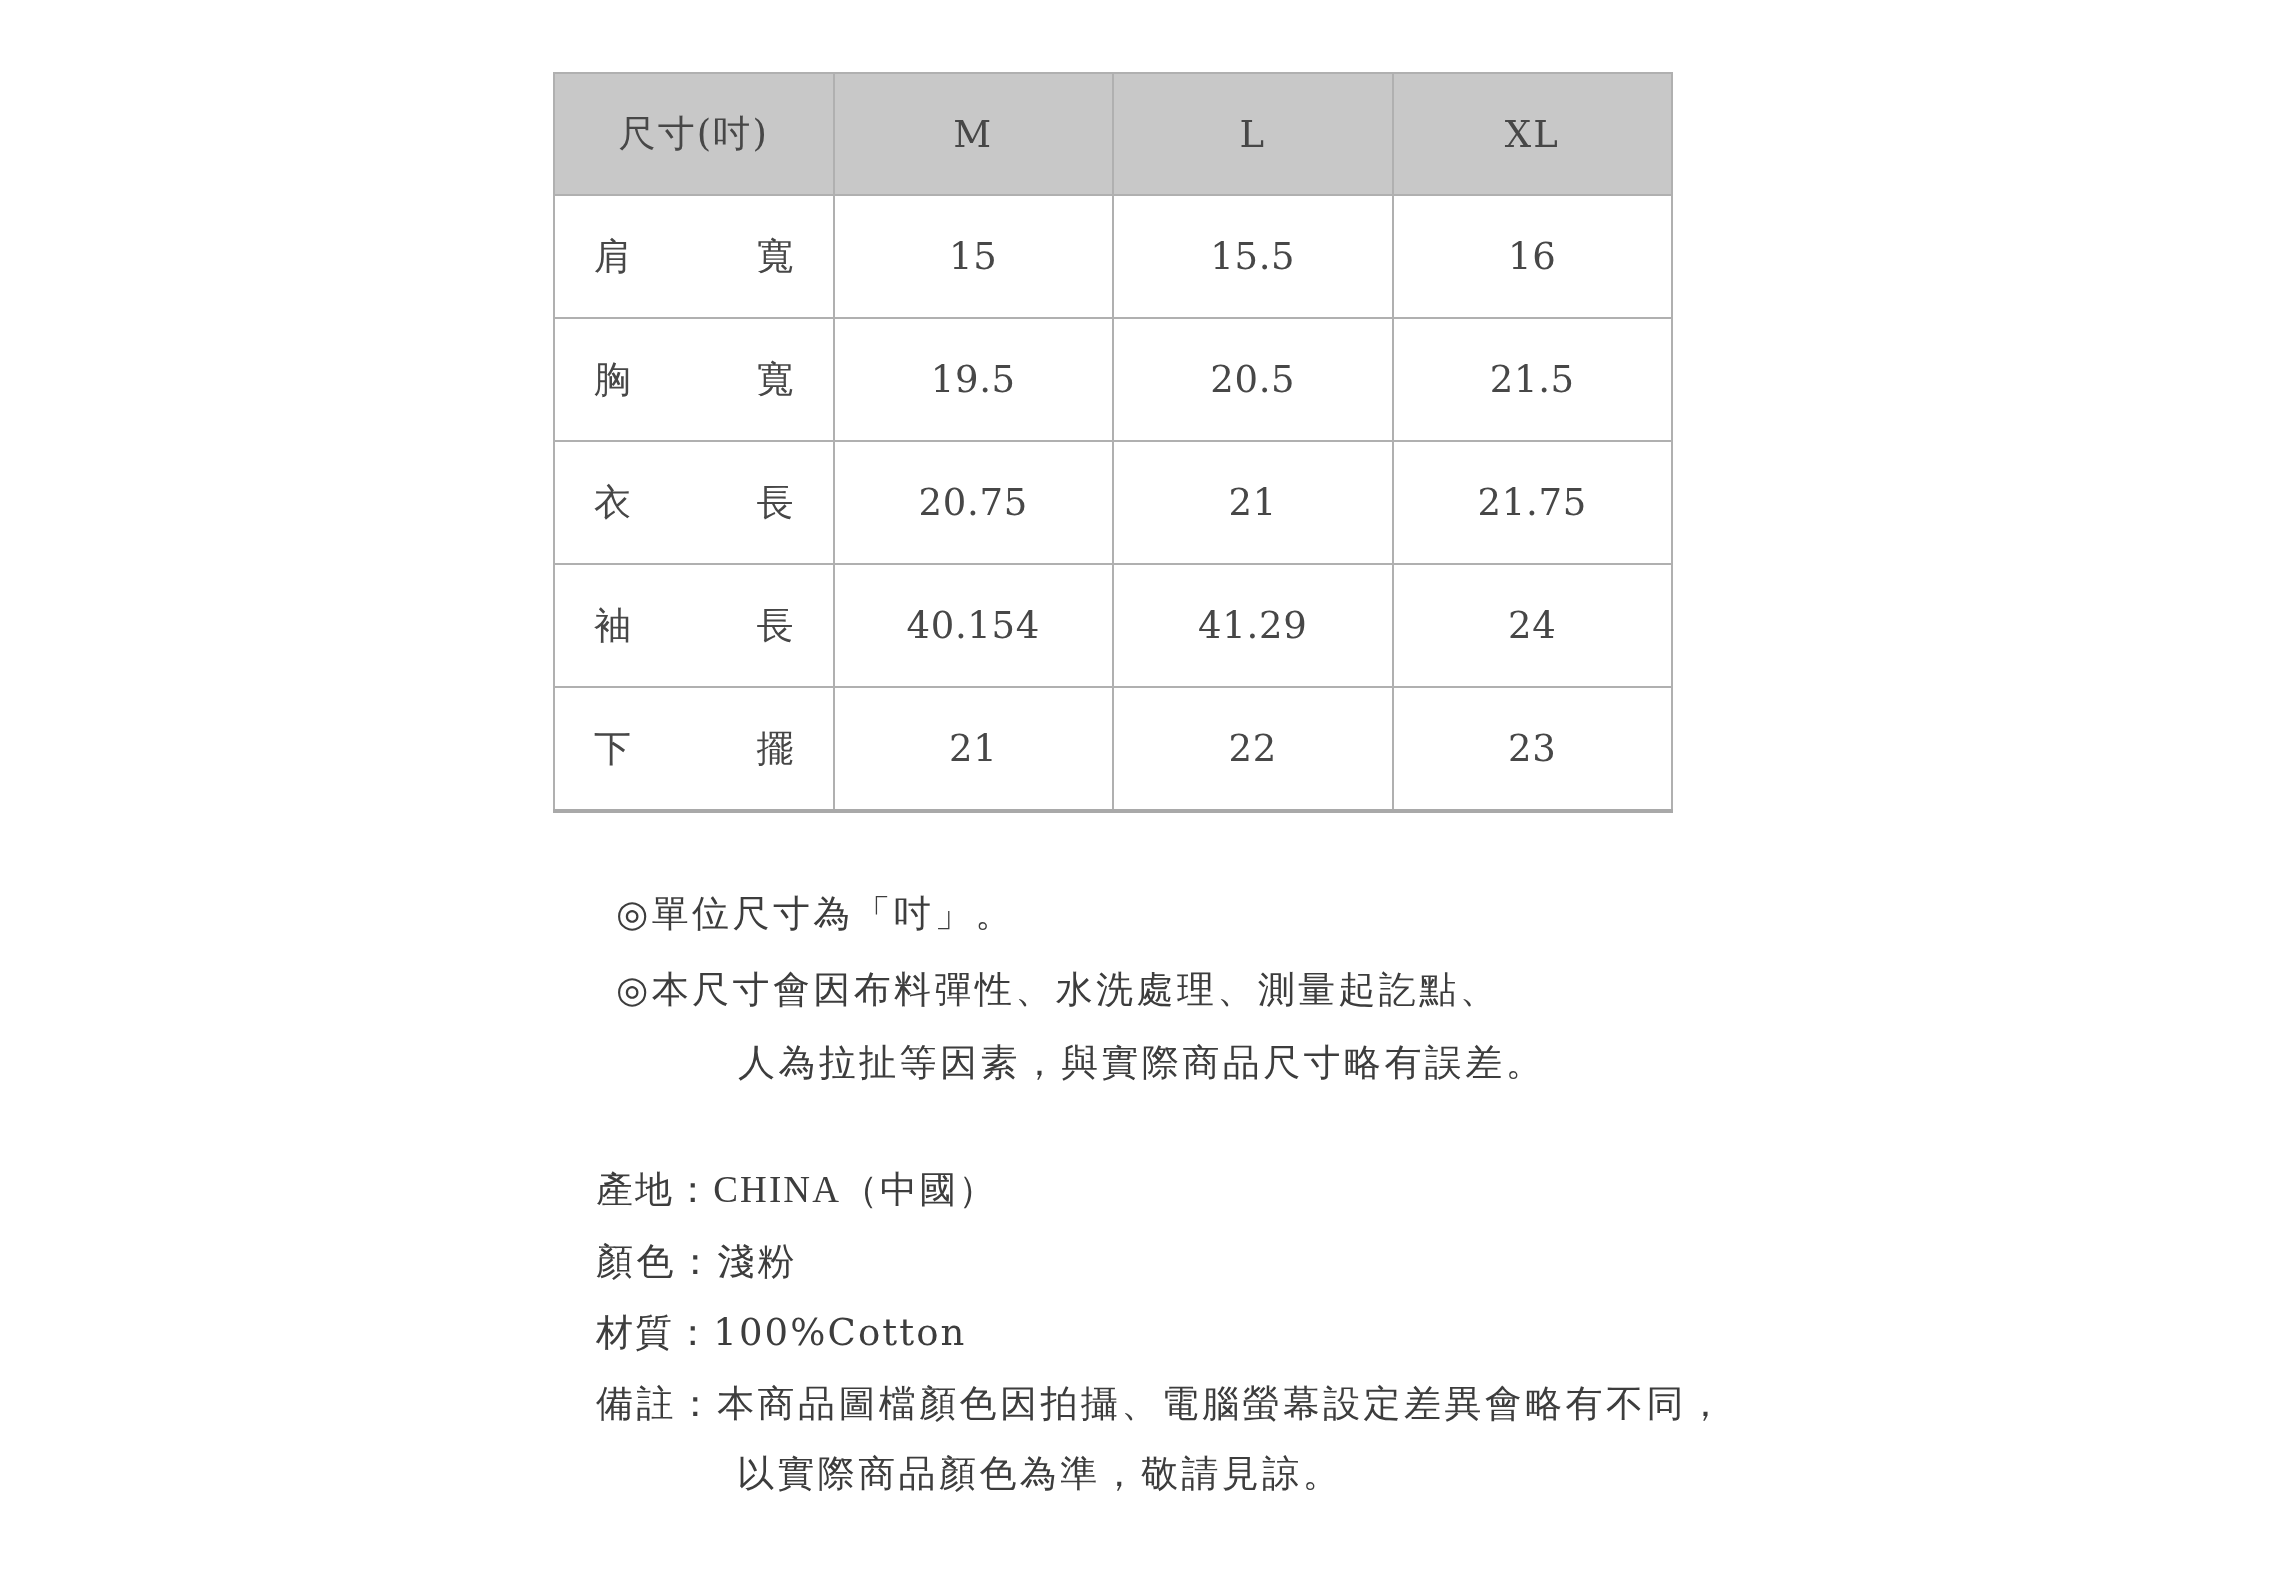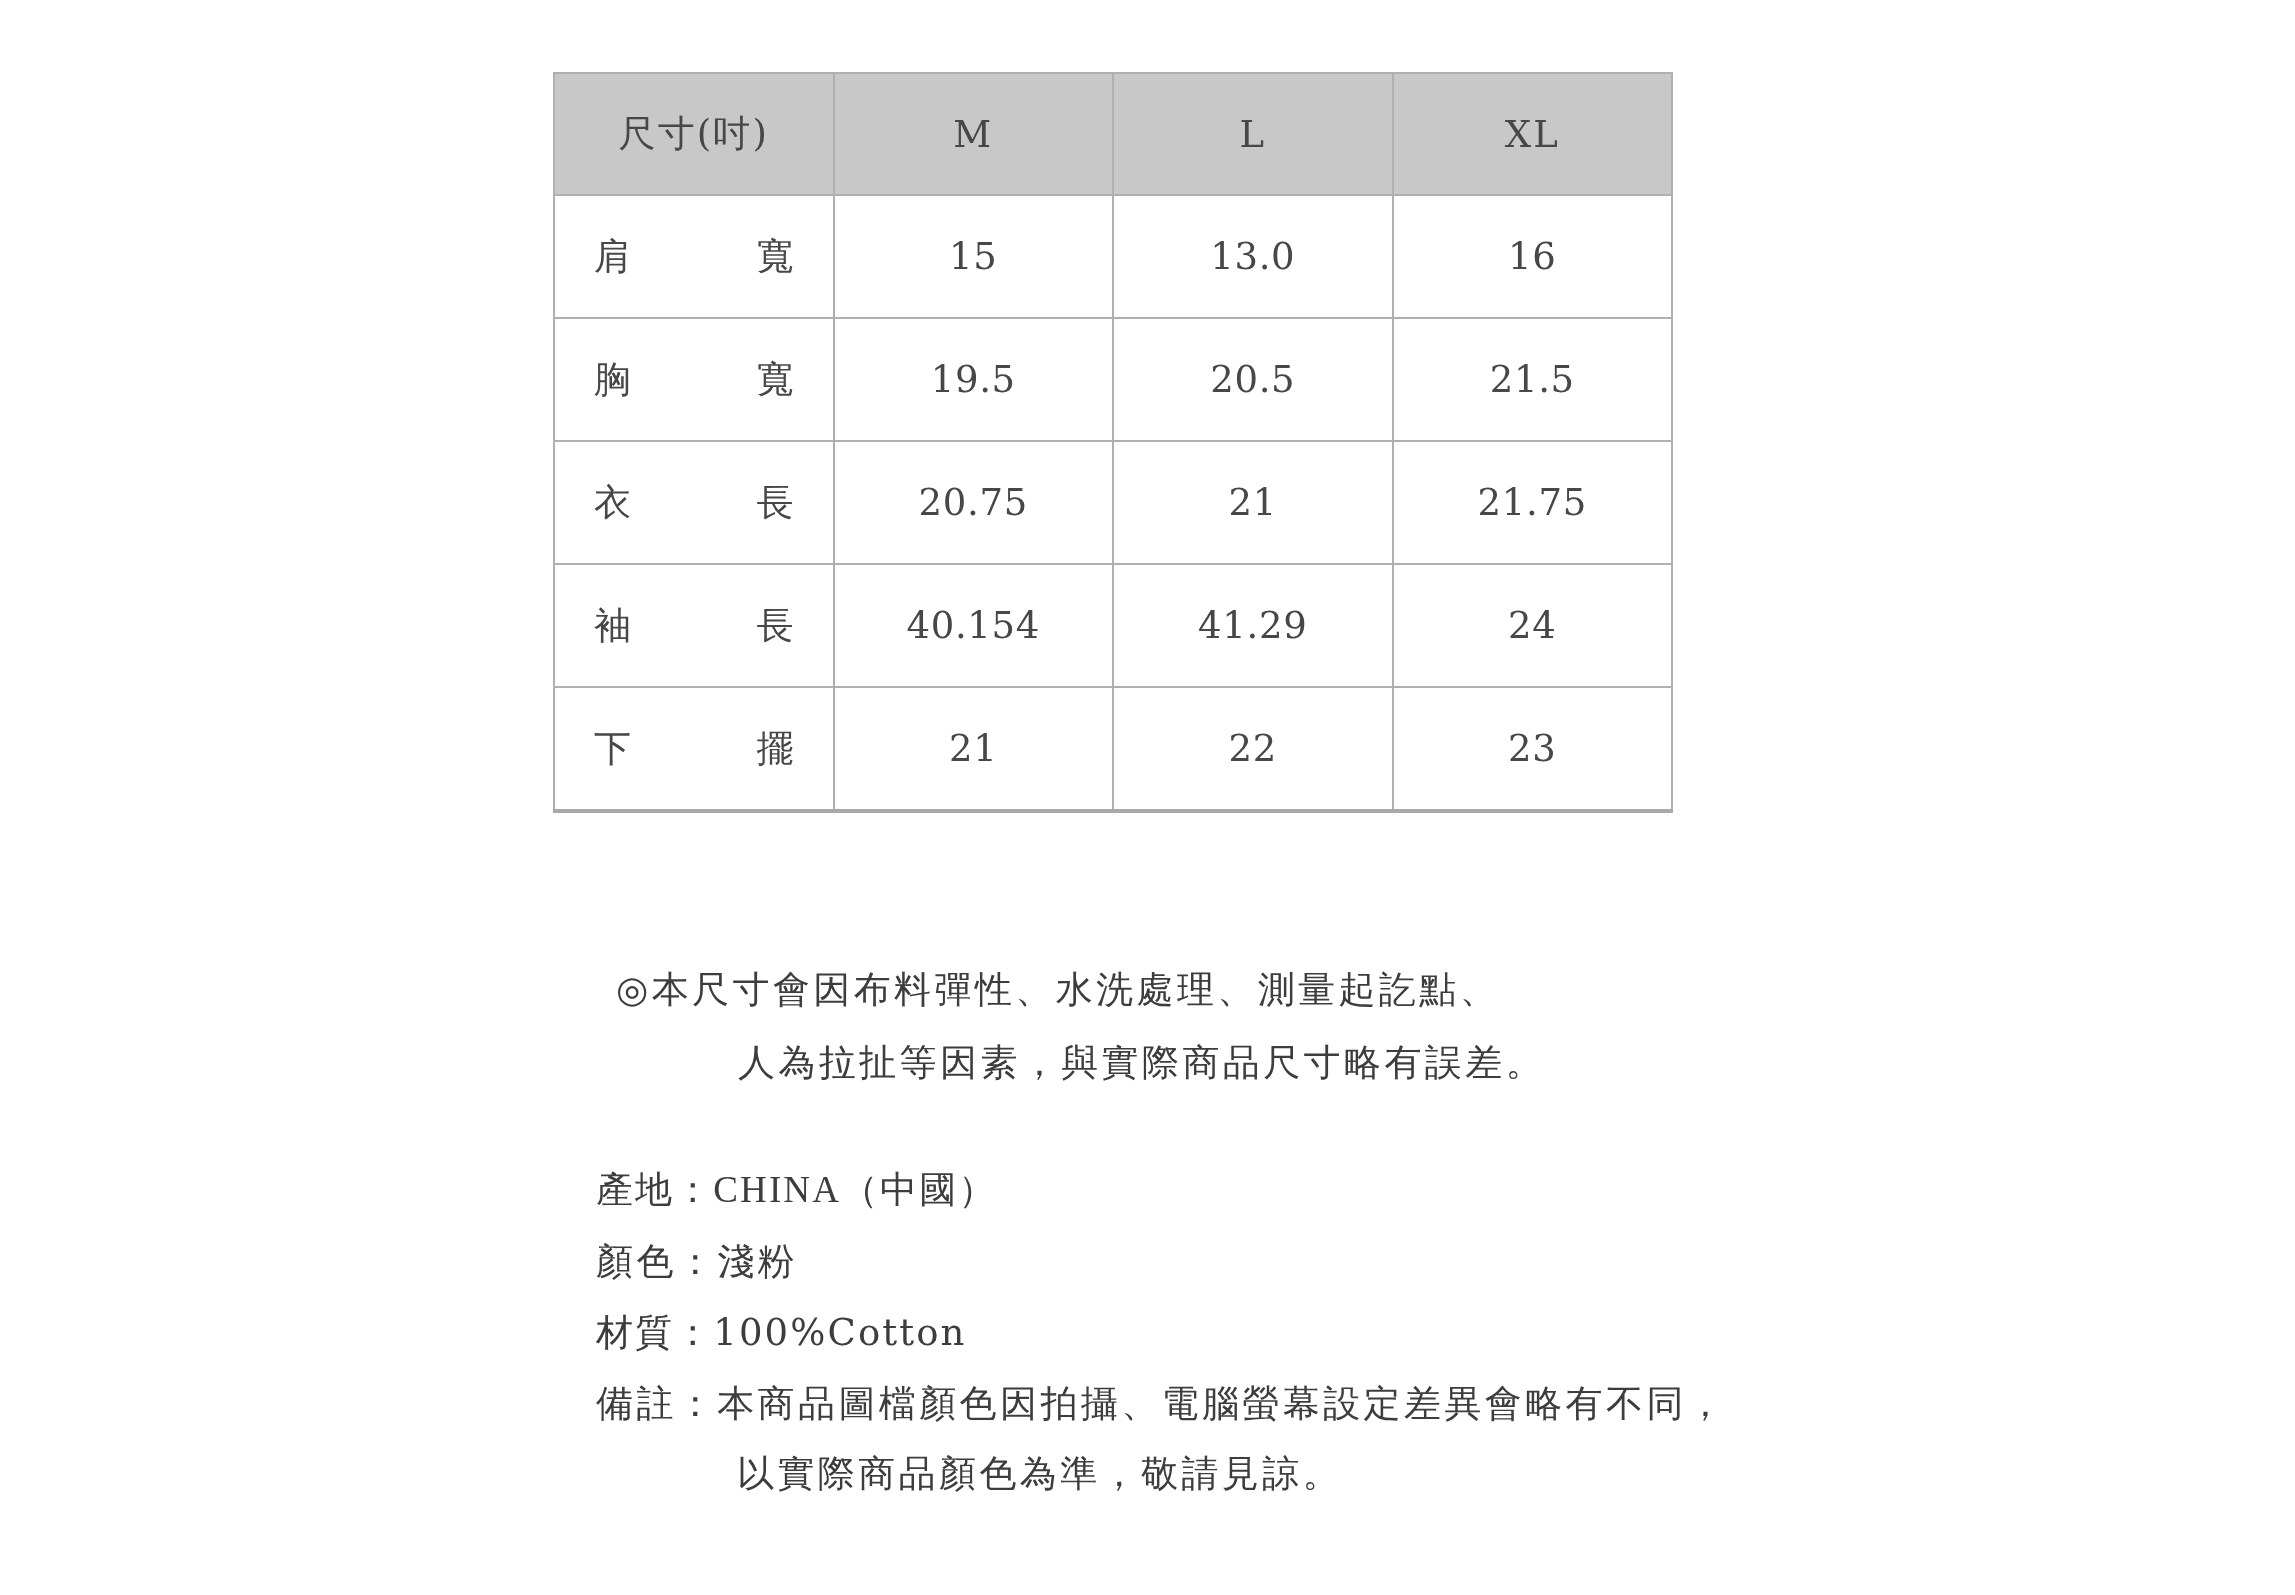--- a/index.html
+++ b/index.html
@@ -85,21 +85,21 @@
       </tr>
 
       <tr>
         <td>
           <div class="label-cell-inner">
             <span>肩</span>
             <span>寬</span>
           </div>
         </td>
         <td class="num">15</td>
-        <td class="num">13.0</td>
+        <td class="num">15.5</td>
         <td class="num">16</td>
       </tr>
 
       <tr>
         <td>
           <div class="label-cell-inner">
             <span>胸</span>
             <span>寬</span>
           </div>
         </td>
@@ -139,20 +139,21 @@
             <span>擺</span>
           </div>
         </td>
         <td class="num">21</td>
         <td class="num">22</td>
         <td class="num">23</td>
       </tr>
     </tbody>
   </table>
 
+  <div class="note-line n1">◎單位尺寸為「吋」。</div>
   <div class="note-line n2">◎本尺寸會因布料彈性、水洗處理、測量起訖點、</div>
   <div class="note-line n3">人為拉扯等因素，與實際商品尺寸略有誤差。</div>
 
   <div class="note-line d1">產地：CHINA（中國）</div>
   <div class="note-line d2">顏色：淺粉</div>
   <div class="note-line d3">材質：100%Cotton</div>
   <div class="note-line d4">備註：本商品圖檔顏色因拍攝、電腦螢幕設定差異會略有不同，</div>
   <div class="note-line d5">以實際商品顏色為準，敬請見諒。</div>
 
 </div>

